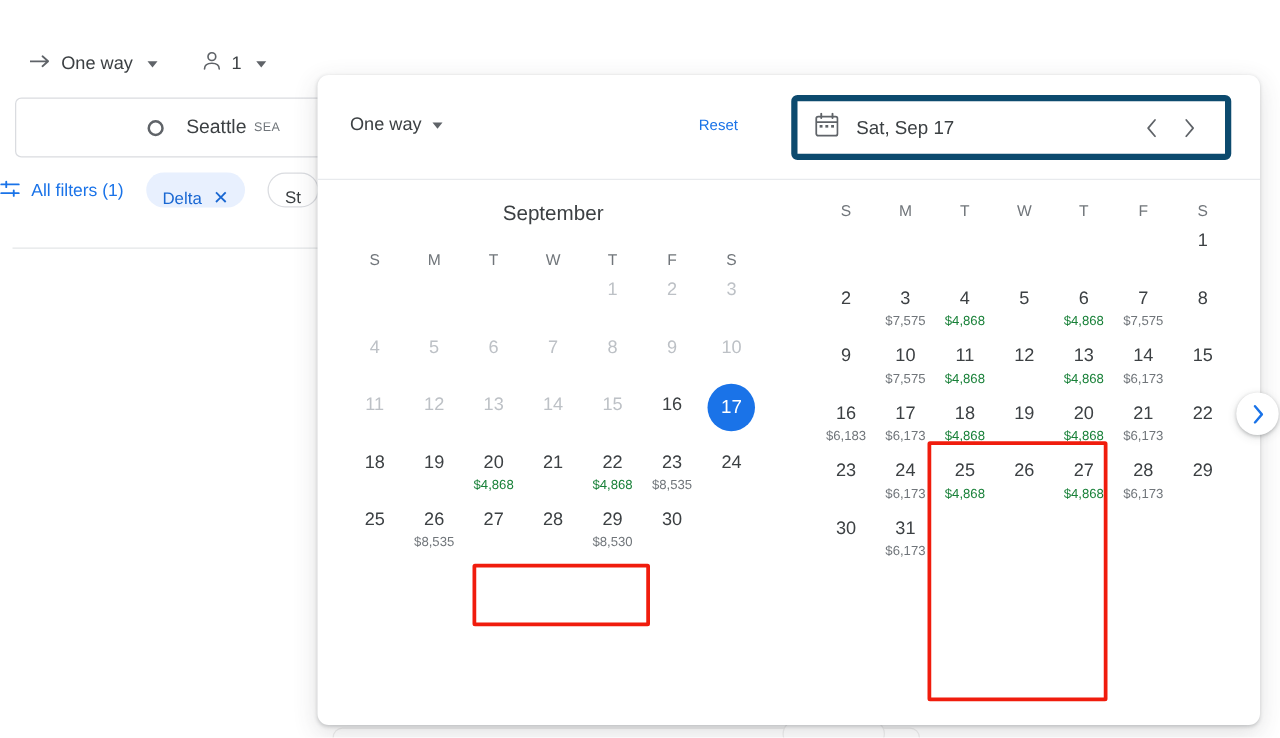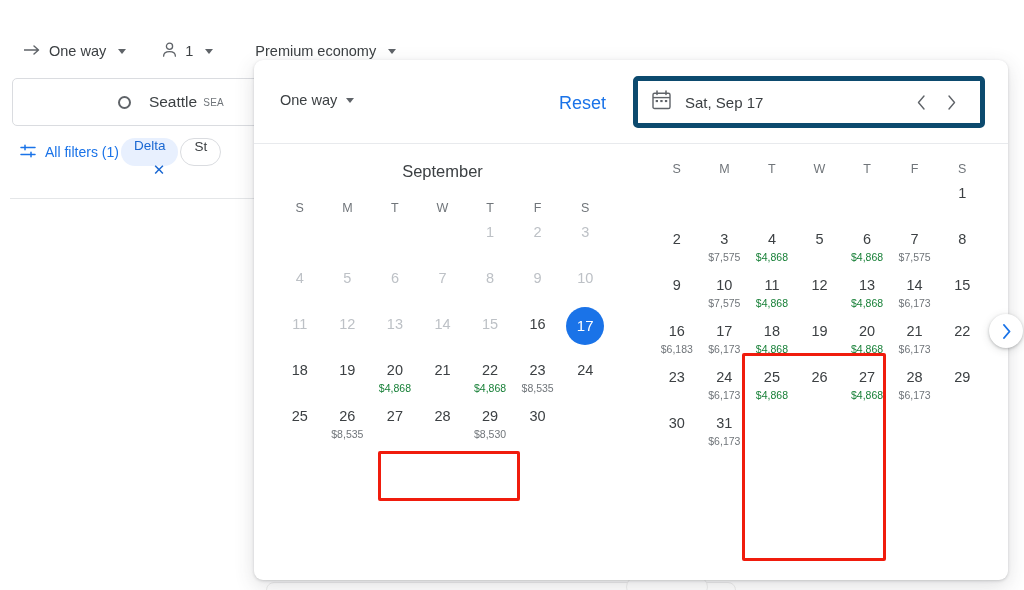--- a/index.html
+++ b/index.html
@@ -41,31 +41,31 @@
     justify-content: center;
   }
   .origin-dot {
     width: 13px; height: 13px; border-radius: 50%;
     border: 2px solid #5f6368; margin-right: 18px; flex: none;
   }
   .origin-name { font-size: 15.5px; color: #3c4043; }
   .origin-code { font-size: 10px; color: #70757a; margin-left: 6px; letter-spacing: .3px; }
 
   .filters-row {
-    position: absolute; left: 20px; top: 122px;
-    display: flex; align-items: center; gap: 2px; height: 28px;
+    position: absolute; left: 0; top: 122px;
+    display: flex; align-items: center; gap: 18px; height: 28px;
   }
   .all-filters {
     display: flex; align-items: center; gap: 9px;
     color: #1a73e8; font-size: 14px; font-weight: 500;
   }
   .chip {
     display: flex; align-items: flex-end; gap: 9px;
     height: 28px; padding: 0 13px; border-radius: 14px;
-    font-size: 13.5px; font-weight: 500; flex-direction: column;
+    font-size: 13.5px; font-weight: 500;
   }
   .chip.active { background: #e8f0fe; color: #1967d2; }
   .chip.plain { background: #fff; border: 1px solid #dadce0; color: #3c4043; }
   .chip .x { font-size: 15px; line-height: 1; color: #1967d2; }
 
   .hr-divider {
     position: absolute; left: 10px; top: 182px;
     width: 250px; height: 1px; background: #e4e6e8;
   }
 
@@ -99,21 +99,21 @@
     display: flex; align-items: center; gap: 9px;
     font-size: 14.5px; color: #3c4043;
   }
   .head-oneway .caret {
     width: 0; height: 0;
     border-left: 4.5px solid transparent; border-right: 4.5px solid transparent;
     border-top: 5px solid #5f6368;
   }
   .head-reset {
     position: absolute; left: 305px; top: 33px;
-    font-size: 18px; color: #1a73e8; font-weight: 500;
+    font-size: 12px; color: #1a73e8; font-weight: 500;
   }
   .date-field {
     position: absolute; left: 379px; top: 16px;
     width: 352px; height: 52px;
     border: 5px solid #0c4a6e; border-radius: 5px;
     display: flex; align-items: center; padding: 0 14px;
   }
   .date-field .cal-ico { margin-right: 14px; flex: none; }
   .date-field .date-txt { font-size: 15px; color: #3c4043; flex: 1; }
   .navbtn {
@@ -209,24 +209,20 @@
         <span class="ico-svg">
           <svg width="15" height="16" viewBox="0 0 15 16">
               <circle cx="7.5" cy="4.3" r="3.1" stroke="#5f6368" stroke-width="1.3" fill="none"></circle>
               <path d="M1.6 14.2c0-3.2 2.6-4.6 5.9-4.6s5.9 1.4 5.9 4.6" stroke="#5f6368" stroke-width="1.3" fill="none" stroke-linecap="round"></path>
             </svg>
         </span>
         <span>1</span>
         <span class="caret"></span>
       </div>
 
-      <div class="opt" style="margin-left:22px">
-        <span>Premium economy</span>
-        <span class="caret"></span>
-      </div>
     </div>
 
     <div class="origin-box">
       <span class="origin-dot"></span>
       <span class="origin-name">Seattle</span>
       <span class="origin-code">SEA</span>
     </div>
 
     <div class="filters-row">
       <div class="all-filters">

